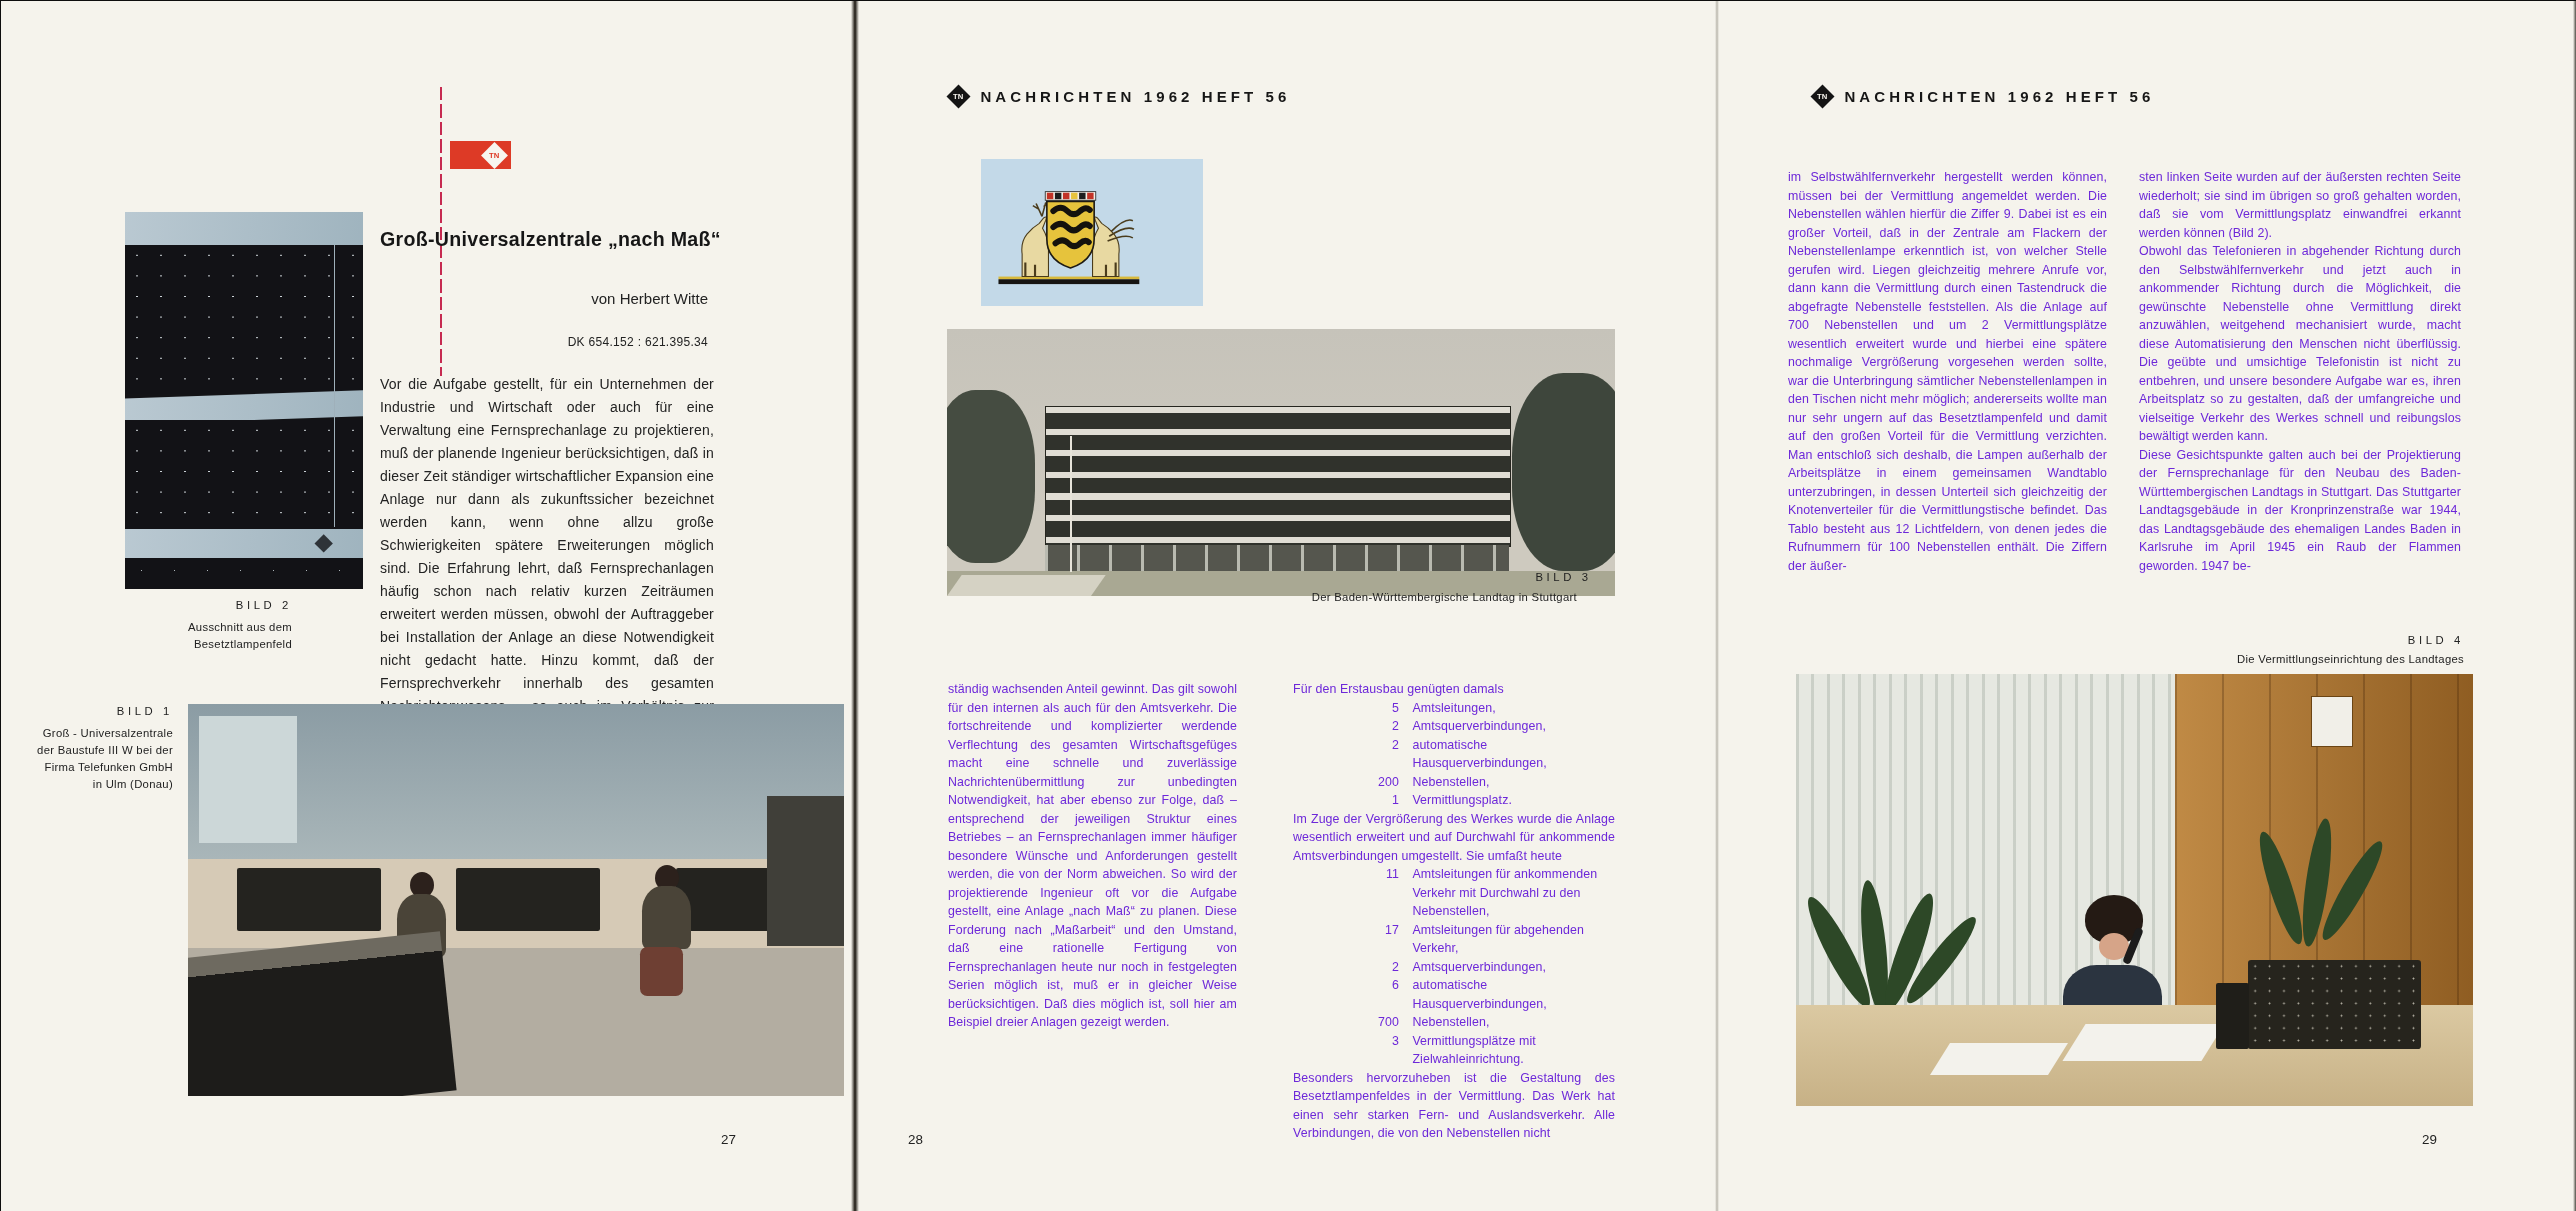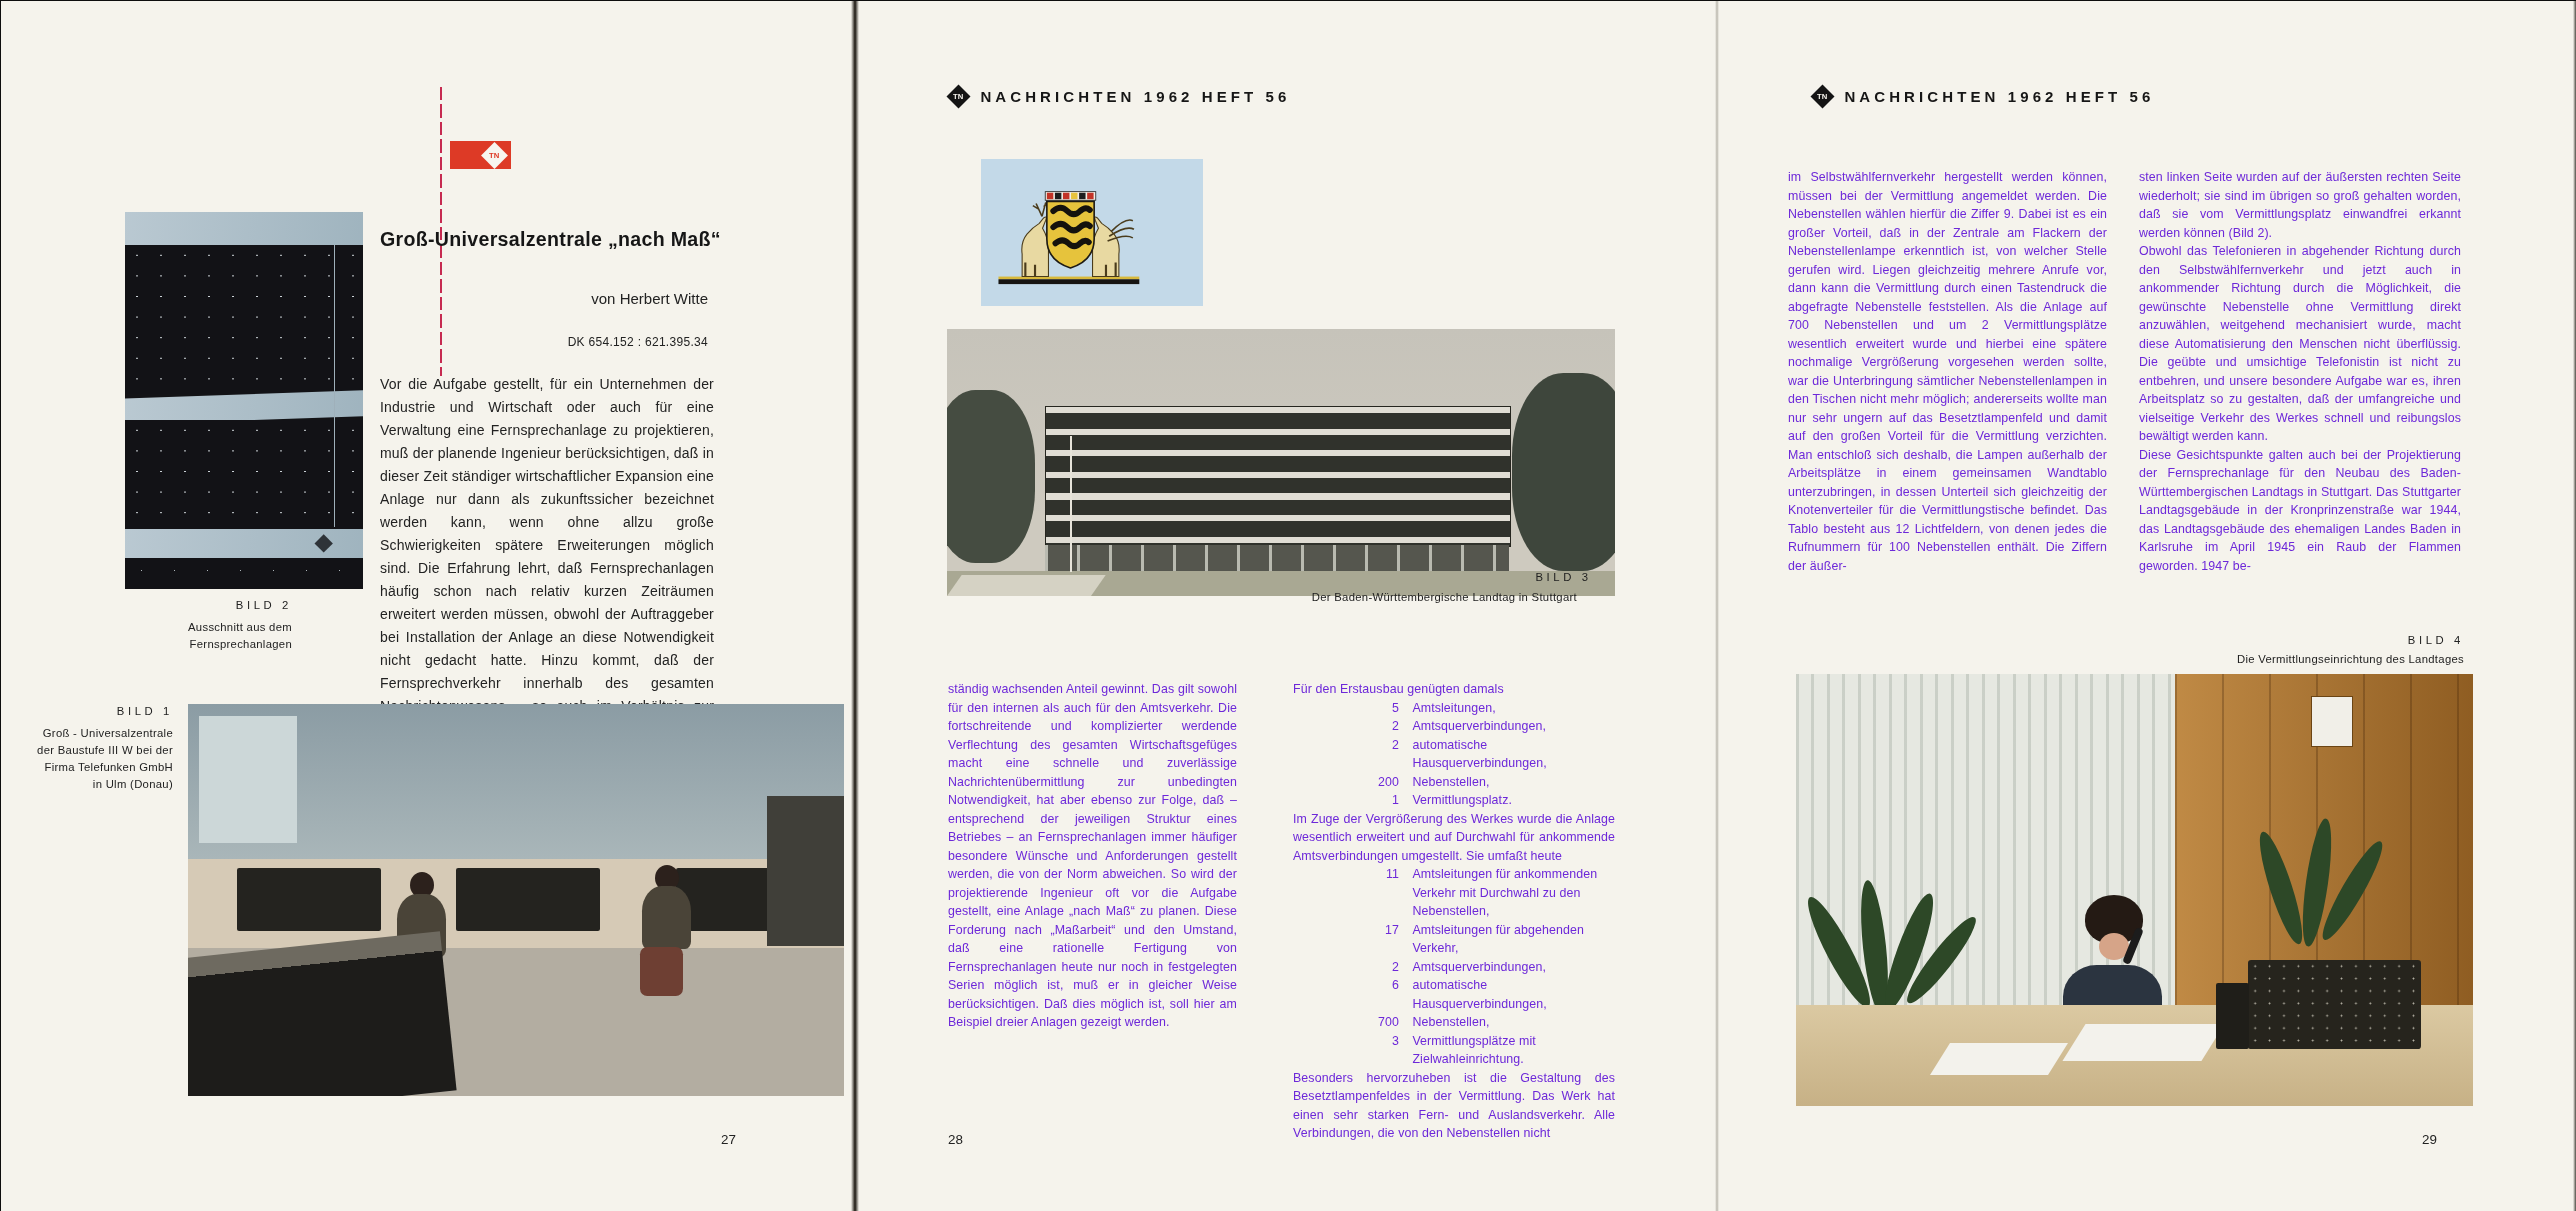--- a/index.html
+++ b/index.html
@@ -123,21 +123,21 @@
     <div class="strip" style="top:182px;height:26px;transform:rotate(-2deg);"></div>
     <div class="panel dots" style="top:208px;height:109px;"></div>
     <div class="strip" style="top:317px;height:29px;"></div>
     <div class="panel dots-sparse" style="top:346px;height:31px;"></div>
     <div class="vline"></div>
     <div class="b2d"></div>
   </div>
   <div class="bild-label cap-right" style="left:124px;top:598px;width:167px;">BILD 2</div>
   <div class="bild-caption cap-right" style="left:103px;top:618px;width:188px;line-height:17px;">
     <span class="cap-line">Ausschnitt aus dem</span>
-    <span class="cap-line">Fernsprechanlagen</span>
+    <span class="cap-line">Besetztlampenfeld</span>
   </div>
 
   <div class="bild-label cap-right" style="left:57px;top:704px;width:115px;">BILD 1</div>
   <div class="bild-caption cap-right" style="left:31px;top:724px;width:141px;line-height:17px;">
     <span class="cap-line">Groß - Universalzentrale</span>
     <span class="cap-line">der Baustufe III W bei der</span>
     <span class="cap-line">Firma Telefunken GmbH</span>
     <span class="cap-line">in Ulm (Donau)</span>
   </div>
 
@@ -260,21 +260,21 @@
           <span class="ll">Nebenstellen,</span>
         </div>
       <div class="lrow">
           <span class="ln">3</span>
           <span class="ll">Vermittlungsplätze mit Zielwahleinrichtung.</span>
         </div>
     </div>
     <p>Besonders hervorzuheben ist die Gestaltung des Besetztlampenfeldes in der Vermittlung. Das Werk hat einen sehr starken Fern- und Auslandsverkehr. Alle Verbindungen, die von den Nebenstellen nicht</p>
   </div>
 
-  <div class="pagenum" style="left:947px;top:1131px;">28</div>
+  <div class="pagenum" style="left:907px;top:1131px;">28</div>
 
   <div class="gutter-light" style="left:1714px;"></div>
 
   <div class="page-header" style="left:1813px;top:87px;">
     <div class="tn-diamond">
       <span>TN</span>
     </div>
     <div class="header-title">NACHRICHTEN 1962 HEFT 56</div>
   </div>
 

